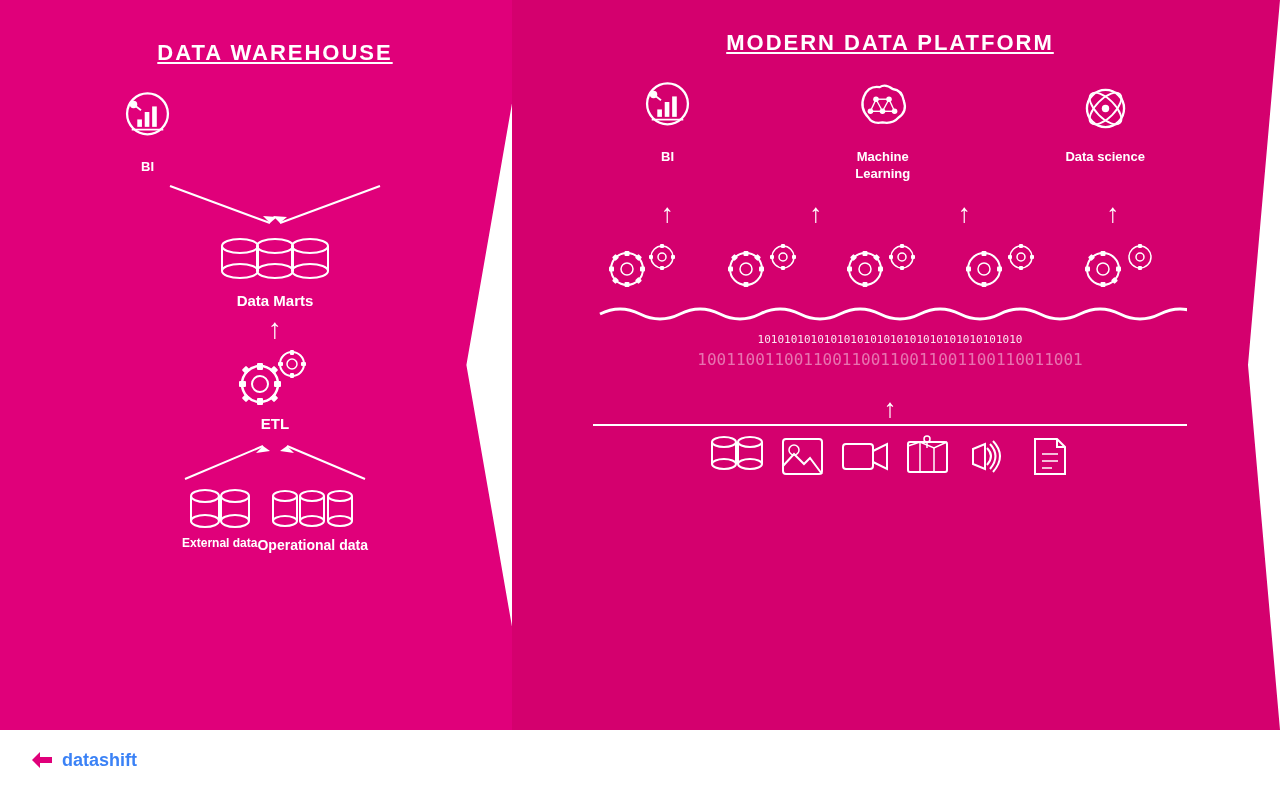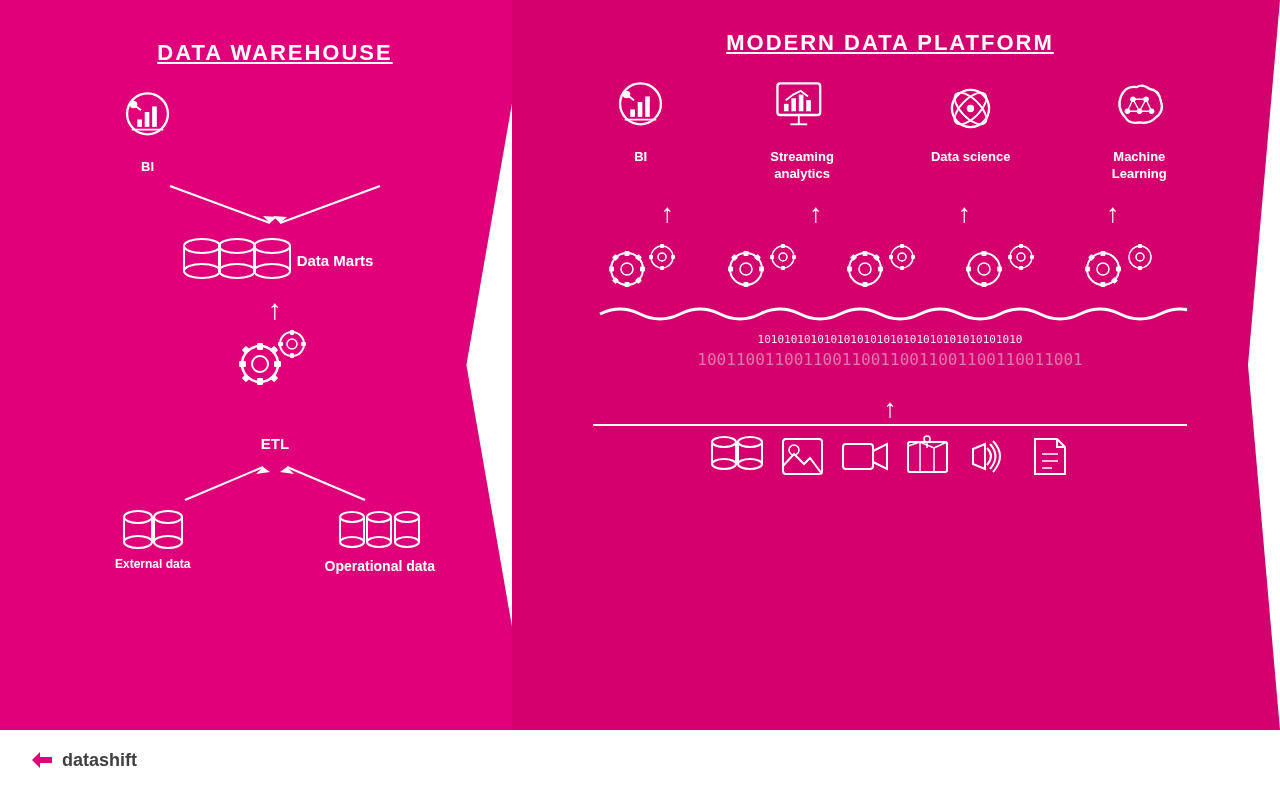--- a/index.html
+++ b/index.html
@@ -73,37 +73,37 @@
       color: white;
       font-size: 13px;
       font-weight: 600;
       text-align: center;
       line-height: 1.3;
     }
 
     
     .data-marts-section {
       display: flex;
+      flex-direction: column;
       align-items: center;
       margin: 5px 0;
     }
 
     
     .etl-section {
       display: flex;
       flex-direction: column;
       align-items: center;
       margin: 5px 0;
-      gap: 40px;
     }
 
     
     .bottom-sources {
       display: flex;
-      justify-content: space-between;
+      justify-content: center;
       width: 100%;
       margin-top: 5px;
     }
 
     .left-panel-content {
       width: 100%;
       display: flex;
       flex-direction: column;
       align-items: center;
       padding-top: 10px;
@@ -353,48 +353,20 @@
           <line x1="18" y1="47" x2="52" y2="47" stroke="white" stroke-width="2"></line>
           <rect x="24" y="36" width="5" height="8" fill="white"></rect>
           <rect x="32" y="28" width="5" height="16" fill="white"></rect>
           <rect x="40" y="22" width="5" height="22" fill="white"></rect>
           <circle cx="20" cy="20" r="4" fill="white"></circle>
           <line x1="20" y1="20" x2="28" y2="26" stroke="white" stroke-width="2"></line>
         </svg>
         <span class="icon-label">BI</span>
       </div>
 
-      <div class="icon-item">
-        <svg class="icon-svg" viewBox="0 0 70 70" fill="none">
-
-          <rect x="8" y="8" width="46" height="34" rx="3" stroke="white" stroke-width="2.5" fill="none"></rect>
-          <line x1="31" y1="42" x2="31" y2="52" stroke="white" stroke-width="2"></line>
-          <line x1="22" y1="52" x2="40" y2="52" stroke="white" stroke-width="2"></line>
-
-          <rect x="15" y="30" width="5" height="8" fill="white"></rect>
-          <rect x="23" y="24" width="5" height="14" fill="white"></rect>
-          <rect x="31" y="20" width="5" height="18" fill="white"></rect>
-          <rect x="39" y="26" width="5" height="12" fill="white"></rect>
-
-          <polyline points="17,26 25,20 33,16 41,22" stroke="white" stroke-width="2" fill="none"></polyline>
-        </svg>
-        <span class="icon-label" style="white-space:pre-line;">Streaming
-analytics</span>
-      </div>
-
-      <div class="icon-item">
-        <svg class="icon-svg" viewBox="0 0 70 70" fill="none">
-
-          <circle cx="35" cy="35" r="20" stroke="white" stroke-width="2.5" fill="none"></circle>
-          <ellipse cx="35" cy="35" rx="10" ry="22" stroke="white" stroke-width="2" fill="none" transform="rotate(45,35,35)"></ellipse>
-          <ellipse cx="35" cy="35" rx="10" ry="22" stroke="white" stroke-width="2" fill="none" transform="rotate(-45,35,35)"></ellipse>
-          <circle cx="35" cy="35" r="4" fill="white"></circle>
-        </svg>
-        <span class="icon-label">Data science</span>
-      </div>
 
       <div class="icon-item">
         <svg class="icon-svg" viewBox="0 0 70 70" fill="none">
 
           <path d="M20 45 Q10 35 15 22 Q20 10 32 12 Q38 8 46 14 Q56 15 58 27 Q62 38 52 45 Q46 52 35 50 Q24 52 20 45Z" stroke="white" stroke-width="2.5" fill="none"></path>
           <circle cx="28" cy="25" r="3" fill="white"></circle>
           <circle cx="42" cy="25" r="3" fill="white"></circle>
           <circle cx="35" cy="38" r="3" fill="white"></circle>
           <circle cx="22" cy="38" r="3" fill="white"></circle>
           <circle cx="48" cy="38" r="3" fill="white"></circle>
@@ -402,20 +374,31 @@
           <line x1="28" y1="25" x2="35" y2="38" stroke="white" stroke-width="1.5"></line>
           <line x1="42" y1="25" x2="35" y2="38" stroke="white" stroke-width="1.5"></line>
           <line x1="28" y1="25" x2="22" y2="38" stroke="white" stroke-width="1.5"></line>
           <line x1="42" y1="25" x2="48" y2="38" stroke="white" stroke-width="1.5"></line>
           <line x1="35" y1="38" x2="22" y2="38" stroke="white" stroke-width="1.5"></line>
           <line x1="35" y1="38" x2="48" y2="38" stroke="white" stroke-width="1.5"></line>
         </svg>
         <span class="icon-label" style="white-space:pre-line;">Machine
 Learning</span>
       </div>
+
+      <div class="icon-item">
+        <svg class="icon-svg" viewBox="0 0 70 70" fill="none">
+
+          <circle cx="35" cy="35" r="20" stroke="white" stroke-width="2.5" fill="none"></circle>
+          <ellipse cx="35" cy="35" rx="10" ry="22" stroke="white" stroke-width="2" fill="none" transform="rotate(45,35,35)"></ellipse>
+          <ellipse cx="35" cy="35" rx="10" ry="22" stroke="white" stroke-width="2" fill="none" transform="rotate(-45,35,35)"></ellipse>
+          <circle cx="35" cy="35" r="4" fill="white"></circle>
+        </svg>
+        <span class="icon-label">Data science</span>
+      </div>
     </div>
 
     <div class="right-arrows">
       <span style="color:white;font-size:26px;">↑</span>
       <span style="color:white;font-size:26px;">↑</span>
       <span style="color:white;font-size:26px;">↑</span>
       <span style="color:white;font-size:26px;">↑</span>
     </div>
 
     <div class="gears-row">
@@ -586,15 +569,15 @@
     </div>
 
   </div>
 </div>
 
 <div class="footer">
   <div class="logo-container">
     <svg class="logo-icon" viewBox="0 0 24 24">
       <polygon points="2,12 10,4 10,9 22,9 22,15 10,15 10,20" fill="#e0007a"></polygon>
     </svg>
-    <span class="logo-text" style="color:#404040; font-size:18px; font-weight:600;">datashift</span>
+    <span class="logo-text" style="color:#3b82f6; font-size:18px; font-weight:600;">datashift</span>
   </div>
 </div>
 
 </body></html>

